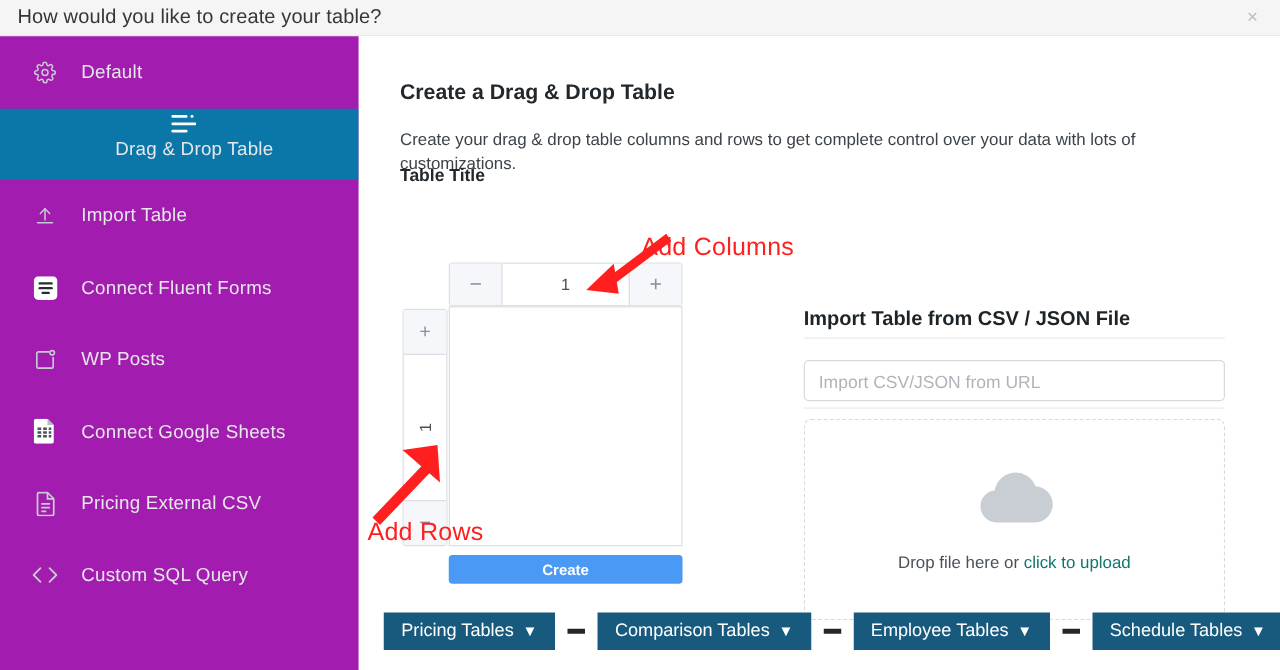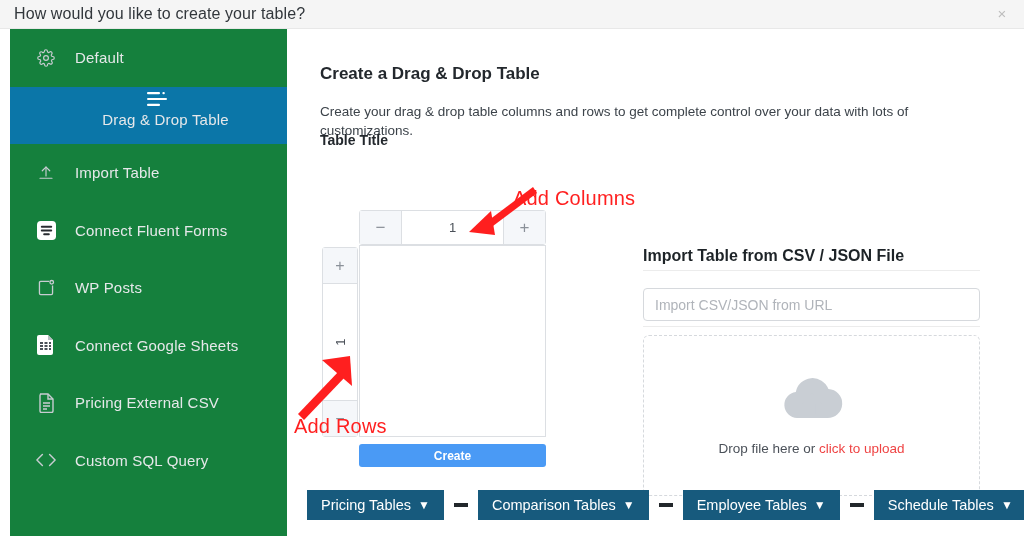--- a/index.html
+++ b/index.html
@@ -41,23 +41,23 @@
     font-size: 15px;
     color: #bdbdbd;
     text-align: center;
     line-height: 18px;
     cursor: pointer;
   }
 
   
   .sidebar {
     position: absolute;
-    left: 10px; top: 29px;
+    left: 0; top: 29px;
     width: 287px; height: 507px;
-    background: #15803d;
+    background: #a21caf;
     overflow: hidden;
   }
   .side-item {
     position: relative;
     display: flex;
     align-items: center;
     height: 57.5px;
     padding-left: 24px;
     color: #e6e8ea;
     cursor: pointer;
@@ -281,21 +281,21 @@
     flex-direction: column;
     align-items: center;
     justify-content: center;
     cursor: pointer;
   }
   .dropzone .cloud { margin-bottom: 16px; }
   .dz-text {
     font-size: 13.5px;
     color: #4b5159;
   }
-  .dz-link { color: #ef4444; }
+  .dz-link { color: #0f766e; }
 
   
   .annot {
     position: absolute;
     color: #ff1f1f;
     font-size: 20px;
     letter-spacing: 0.2px;
     pointer-events: none;
   }
   .annot-cols { left: 513px; top: 187px; }

